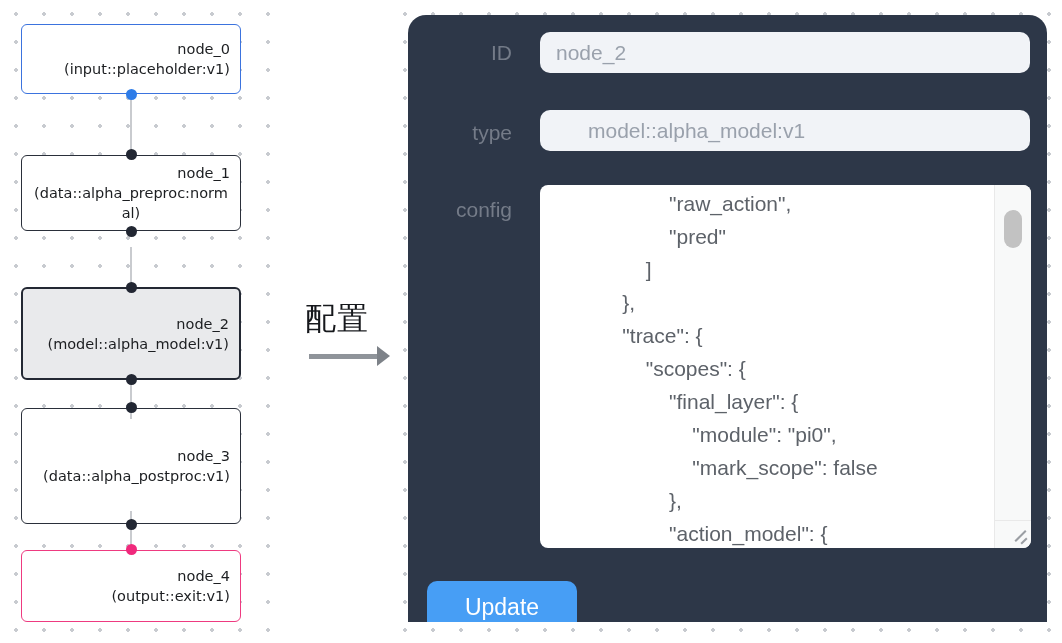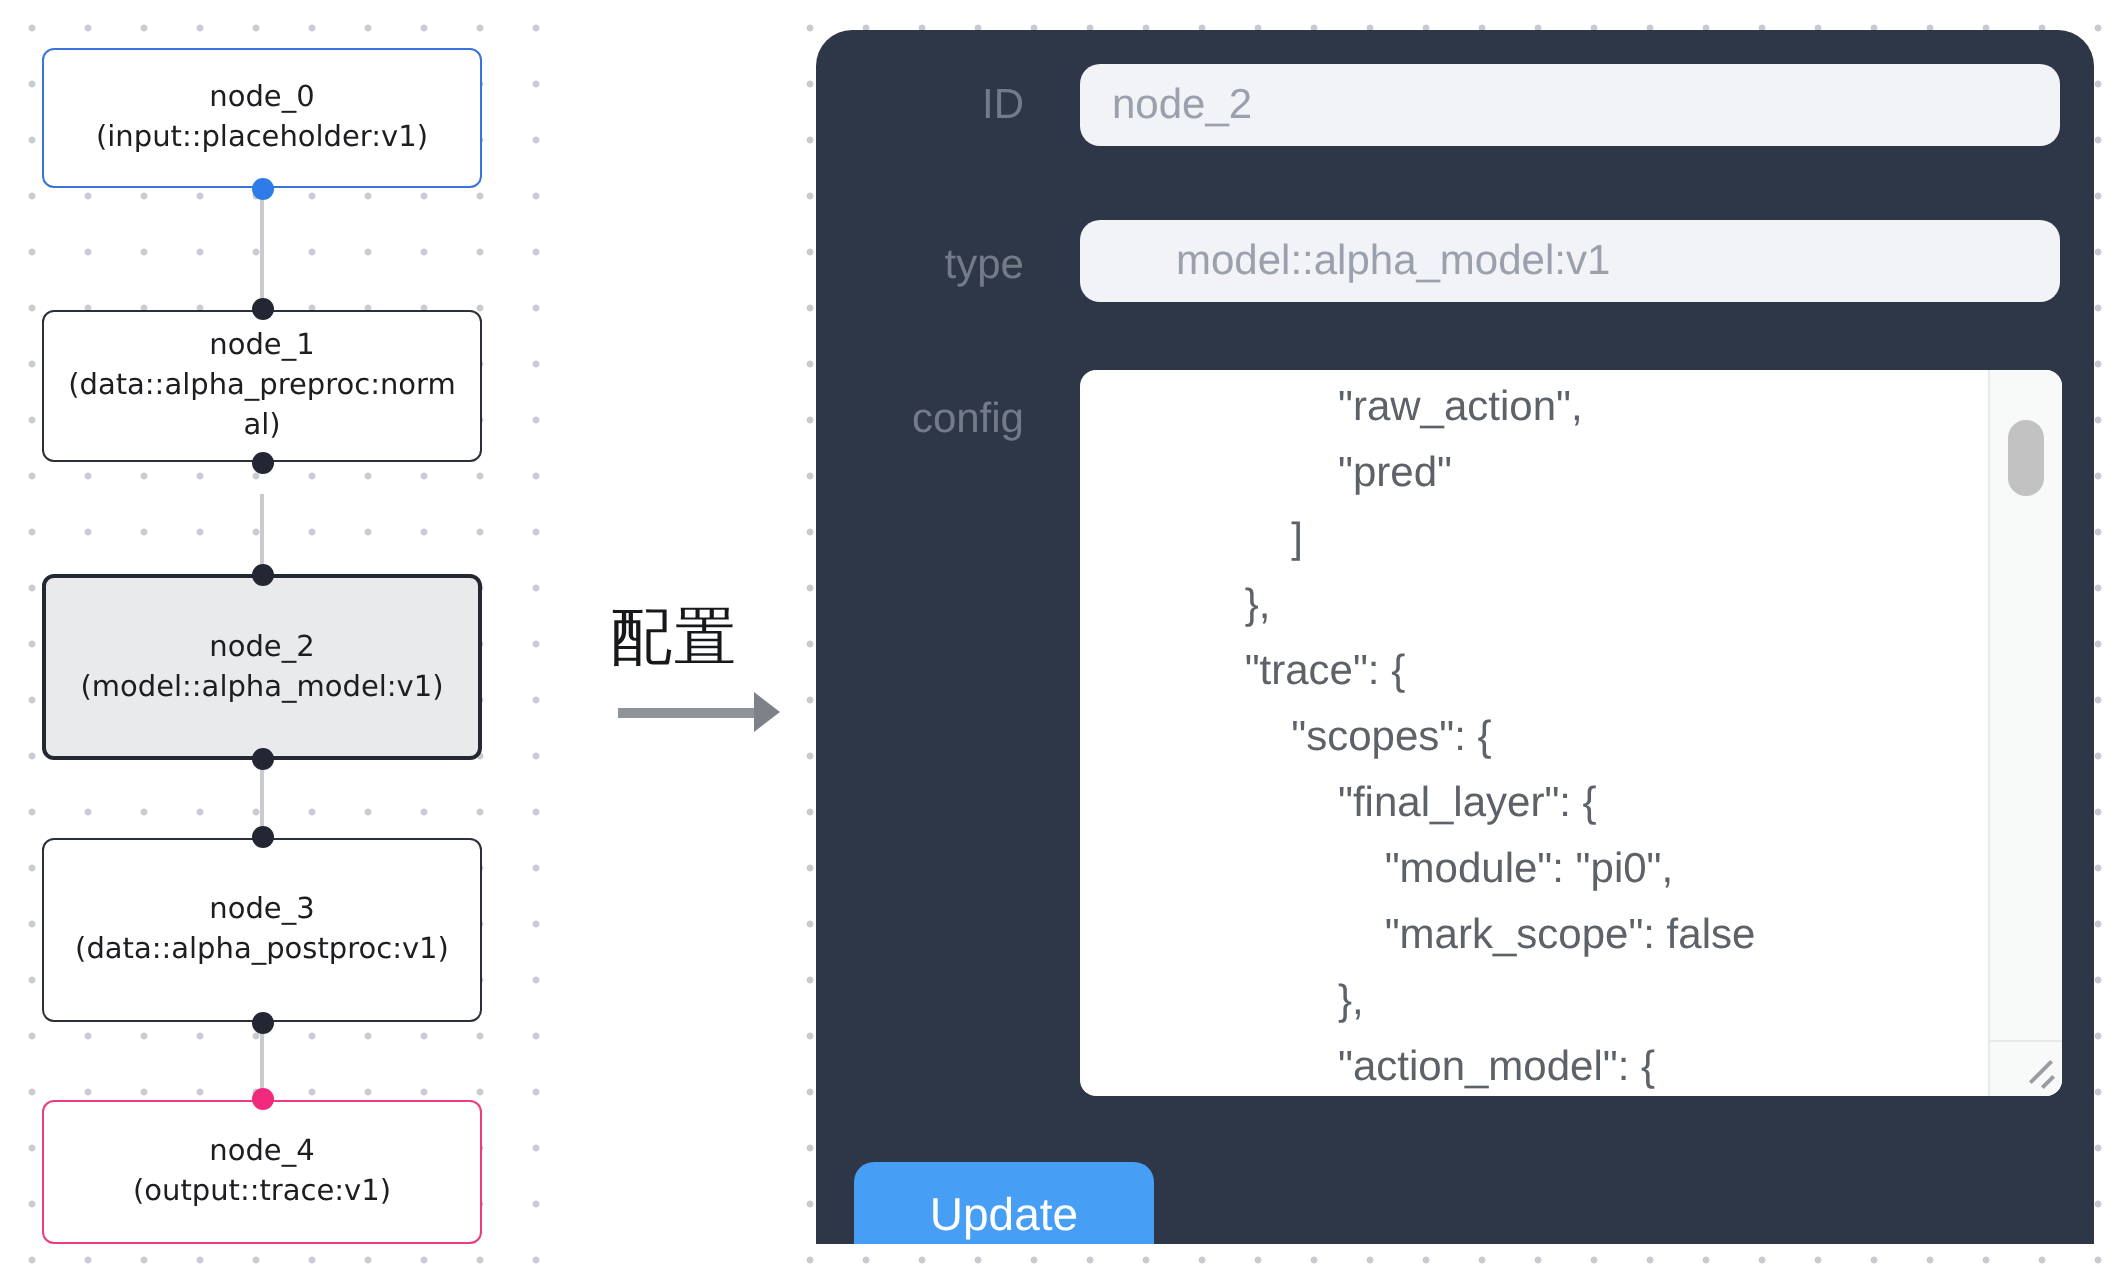--- a/index.html
+++ b/index.html
@@ -31,21 +31,21 @@
   }
   .canvas-left{left:0;width:281px;}
   .canvas-right{left:389px;width:673px;}
 
   
   .node{
     position:absolute;left:21px;width:220px;
     background:#ffffff;
     border:1.5px solid var(--node-border);
     border-radius:6px;
-    display:flex;flex-direction:column;align-items:center;justify-content:center;
+    display:flex;flex-direction:column;align-items:flex-end;justify-content:center;
     text-align:center;
     font-family:"DejaVu Sans",sans-serif;
     font-size:14.5px;line-height:20px;color:#1c1e21;
     padding:4px 10px;
   }
   .node--input{border-color:var(--accent-input);}
   .node--output{border-color:var(--accent-output);}
   .node--selected{background:var(--selected-bg);border-width:2.5px;border-color:#232833;}
   .node-subtitle{word-break:break-all;}
   .port{
@@ -152,30 +152,30 @@
     <span class="port port-bottom"></span>
   </div>
 
   <div class="node node--selected" style="top:287px;height:93px">
     <div class="node-title">node_2</div>
     <div class="node-subtitle">(model::alpha_model:v1)</div>
     <span class="port port-top"></span>
     <span class="port port-bottom"></span>
   </div>
 
-  <div class="node" style="top:419px;height:92px">
+  <div class="node" style="top:408px;height:116px">
     <div class="node-title">node_3</div>
     <div class="node-subtitle">(data::alpha_postproc:v1)</div>
     <span class="port port-top"></span>
     <span class="port port-bottom"></span>
   </div>
 
   <div class="node node--output" style="top:550px;height:72px">
     <div class="node-title">node_4</div>
-    <div class="node-subtitle">(output::trace:v1)</div>
+    <div class="node-subtitle">(output::exit:v1)</div>
     <span class="port port-top"></span>
   </div>
 </div>
 
 <div class="transition">
   <div class="transition-label">配置</div>
   <div class="arrow">
     <span class="arrow-shaft"></span>
     <span class="arrow-head"></span>
   </div>

